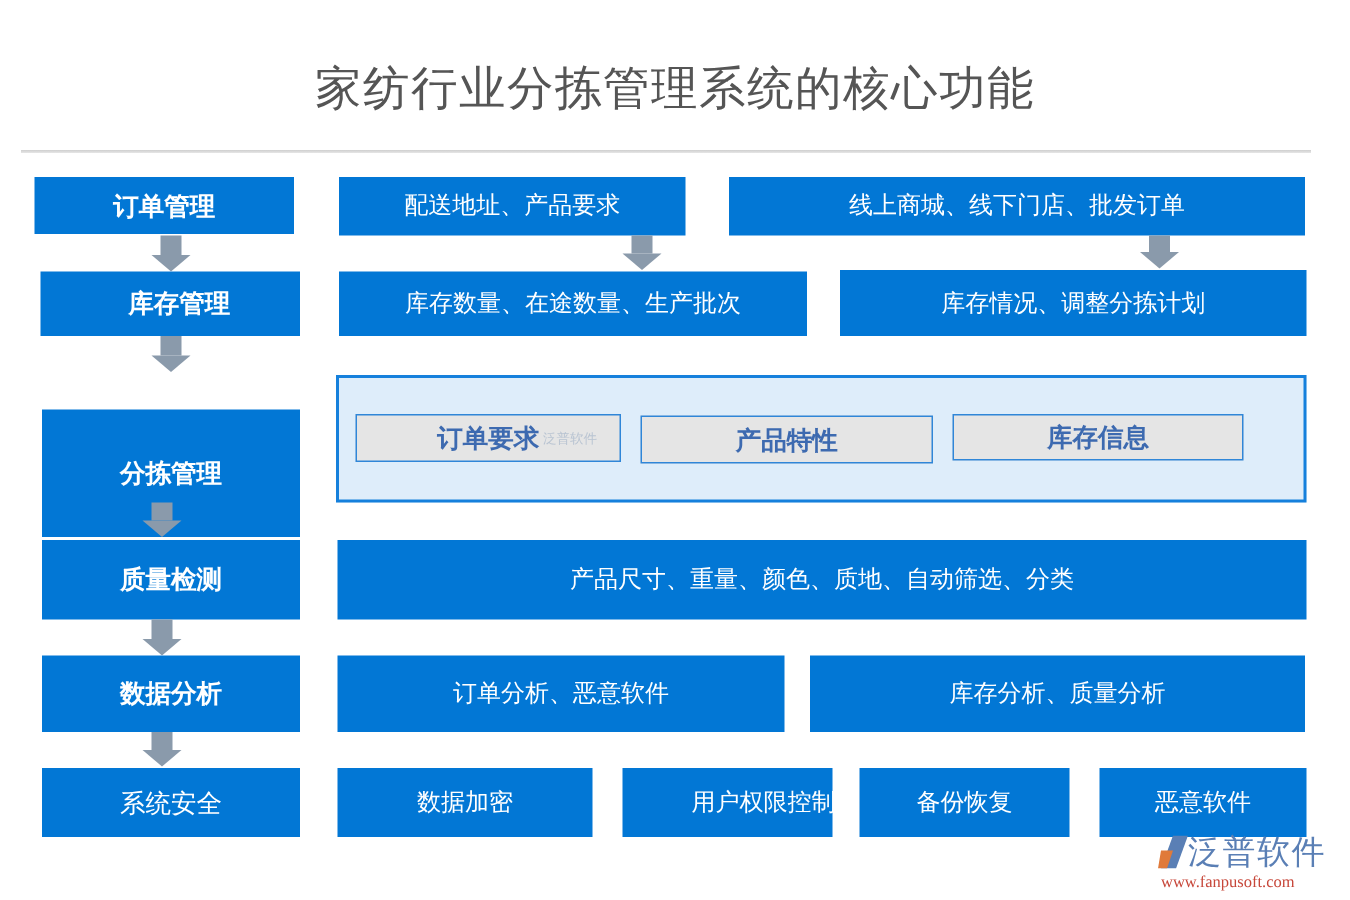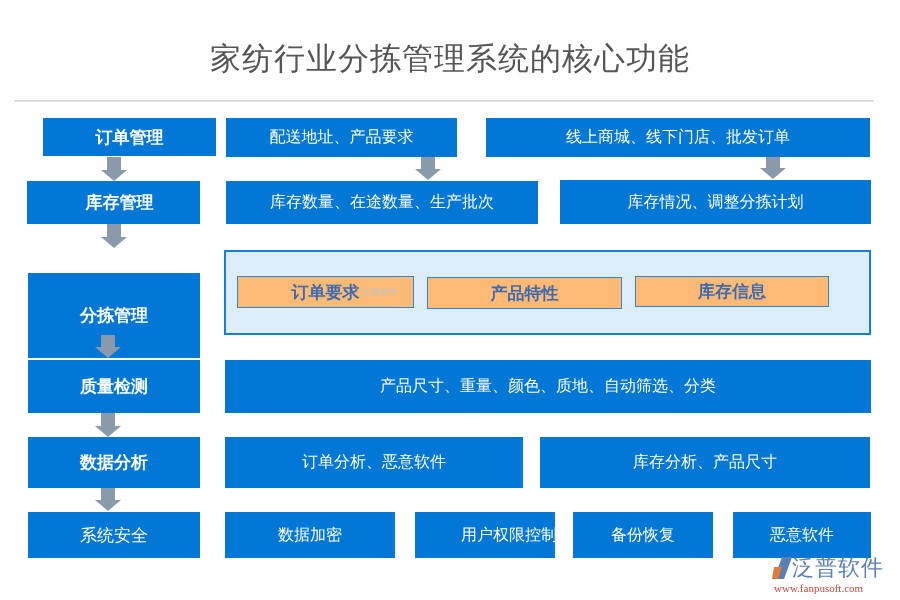--- a/index.html
+++ b/index.html
@@ -5,34 +5,34 @@
   html,body{margin:0;padding:0;background:#fff;}
   body{width:900px;height:600px;position:relative;overflow:hidden;font-family:"DejaVu Serif","Liberation Serif",serif;}
   .title{position:absolute;left:0;width:900px;top:38px;text-align:center;font-size:31px;color:#555;letter-spacing:1px;font-family:"DejaVu Serif","Liberation Serif",serif;}
   .divider{position:absolute;left:14px;width:860px;top:100px;height:2px;background:linear-gradient(#cfcfcf,#e6e6e6);}
   .box{position:absolute;background:#0277d5;color:#fff;display:flex;align-items:center;justify-content:center;font-size:17px;font-weight:bold;box-sizing:border-box;}
   .box span{white-space:nowrap;}
   .arrow{position:absolute;width:0;height:0;}
   .arrow .stem{position:absolute;background:#8a9aab;}
   .arrow .head{position:absolute;width:0;height:0;border-left:13px solid transparent;border-right:13px solid transparent;border-top:11px solid #8a9aab;}
   .panel{position:absolute;left:224px;top:250px;width:647px;height:85px;background:#deedfa;border:2px solid #1580dc;box-sizing:border-box;}
-  .inner{position:absolute;background:#fdba74;border:1.5px solid #2f86d8;box-sizing:border-box;display:flex;align-items:center;justify-content:center;font-size:17px;color:#3d6ab0;font-weight:bold;}
+  .inner{position:absolute;background:#e5e5e5;border:1.5px solid #2f86d8;box-sizing:border-box;display:flex;align-items:center;justify-content:center;font-size:17px;color:#3d6ab0;font-weight:bold;}
   .wm-small{position:absolute;left:350px;top:284px;font-size:9px;color:#b9c4d2;font-family:"DejaVu Sans",sans-serif;}
   .logo{position:absolute;left:770px;top:553px;width:125px;height:45px;}
   .logo .name{position:absolute;left:22px;top:0;font-size:22px;color:#5a7fb5;font-family:"DejaVu Sans","Liberation Sans",sans-serif;letter-spacing:1px;}
   .logo .url{position:absolute;left:4px;top:29px;font-size:11px;color:#c7473a;font-family:"Liberation Serif",serif;}
   .logo .mark{position:absolute;left:2px;top:4px;width:20px;height:22px;}
 </style>
 </head>
 <body>
 
 <div class="title">家纺行业分拣管理系统的核心功能</div>
 <div class="divider"></div>
 
-<div class="box" style="left:43px;top:118px;width:173px;height:38px;">
+<div class="box" style="left:23px;top:118px;width:173px;height:38px;">
     <span>订单管理</span>
   </div>
 <div class="box" style="left:226px;top:118px;width:231px;height:39px;font-weight:normal;font-size:16px;">
     <span>配送地址、产品要求</span>
   </div>
 <div class="box" style="left:486px;top:118px;width:384px;height:39px;font-weight:normal;font-size:16px;">
     <span>线上商城、线下门店、批发订单</span>
   </div>
 
 <div class="arrow" style="left:114px;top:157px;">
@@ -95,21 +95,21 @@
     <div class="head" style="left:-13px;top:13px;"></div>
   </div>
 
 <div class="box" style="left:28px;top:437px;width:172px;height:51px;">
     <span>数据分析</span>
   </div>
 <div class="box" style="left:225px;top:437px;width:298px;height:51px;font-weight:normal;font-size:16px;">
     <span>订单分析、恶意软件</span>
   </div>
 <div class="box" style="left:540px;top:437px;width:330px;height:51px;font-weight:normal;font-size:16px;">
-    <span>库存分析、产品尺寸</span>
+    <span>库存分析、质量分析</span>
   </div>
 
 <div class="arrow" style="left:108px;top:488px;">
     <div class="stem" style="left:-7px;top:0;width:14px;height:12px;"></div>
     <div class="head" style="left:-13px;top:12px;"></div>
   </div>
 
 <div class="box" style="left:28px;top:512px;width:172px;height:46px;font-weight:normal;">
     <span>系统安全</span>
   </div>

